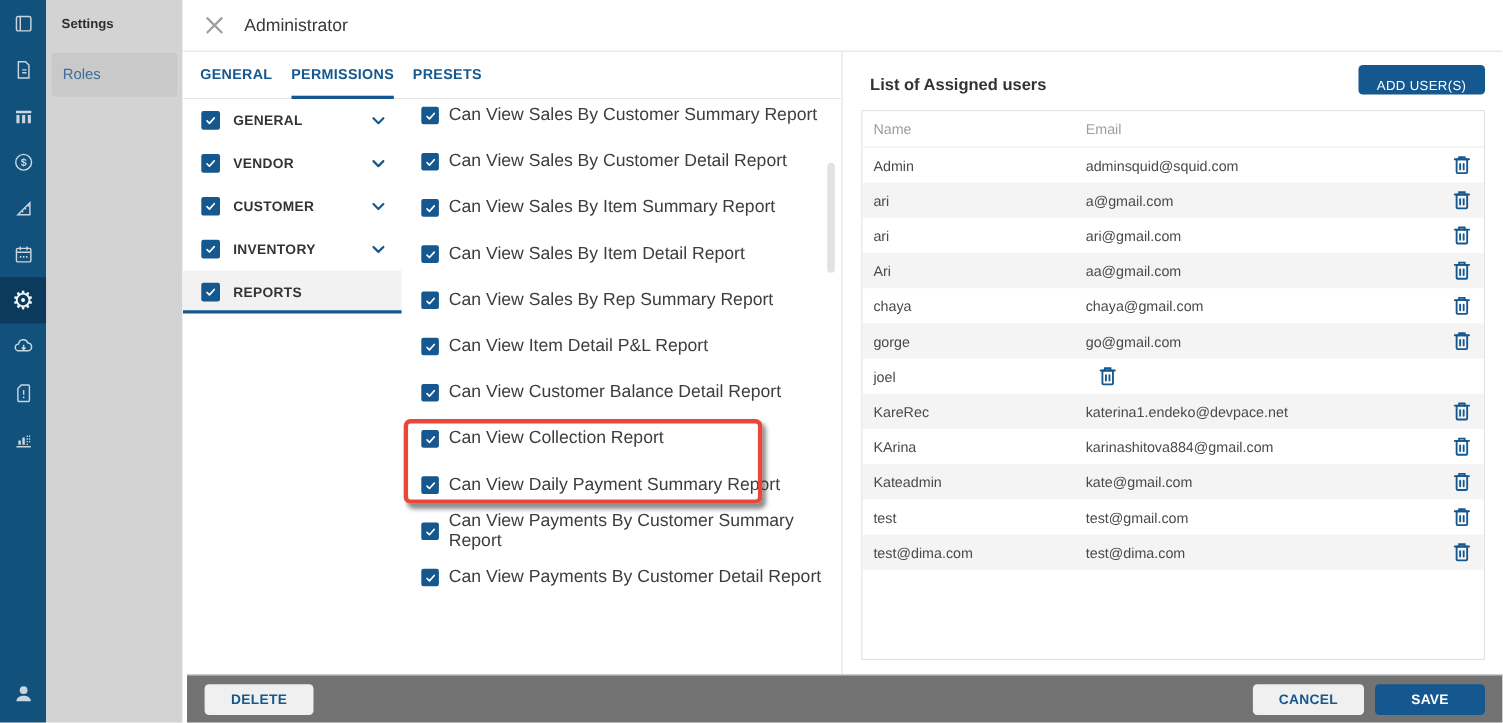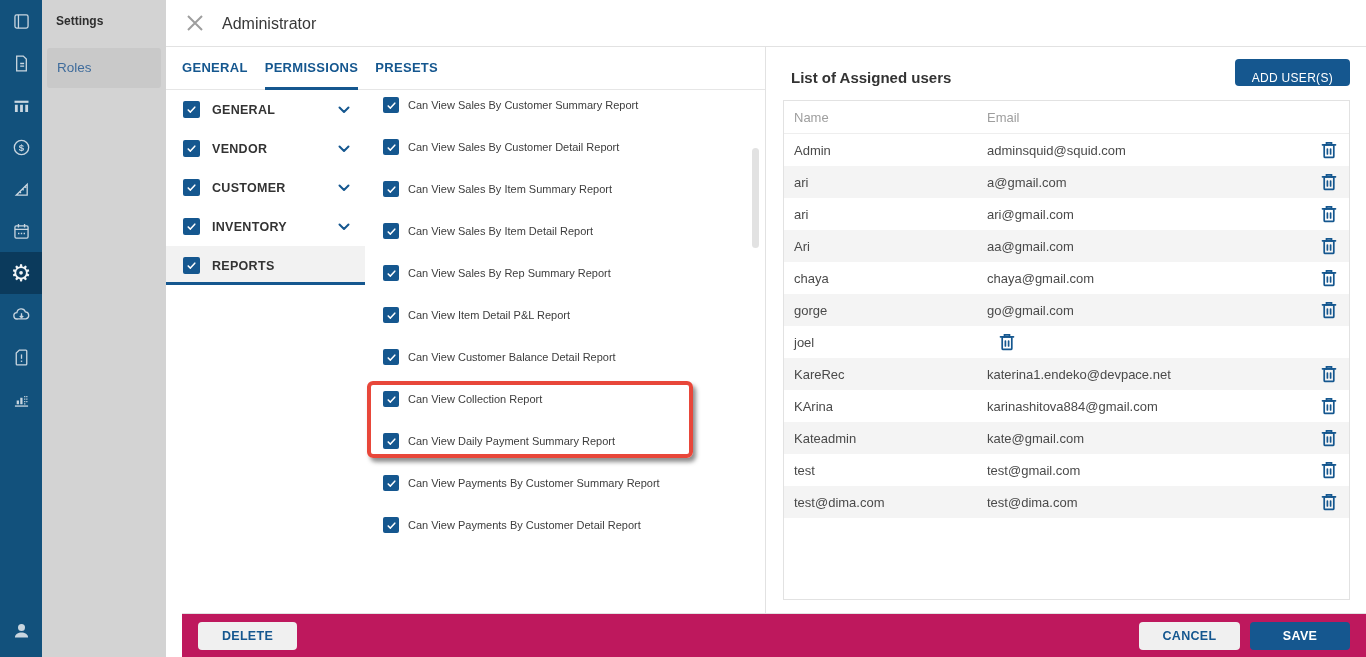--- a/index.html
+++ b/index.html
@@ -51,21 +51,21 @@
   .tree{position:absolute;left:0;top:43px;width:199px;}
   .cat-row{display:flex;align-items:center;height:39px;padding-left:17px;cursor:pointer;}
   .cat-row.selected{background:#f2f2f2;box-shadow:inset 0 -3px 0 var(--accent);}
   .cat-label{margin-left:12px;font-size:12.5px;font-weight:700;letter-spacing:.3px;color:#333;}
   .chev{display:none;margin-left:auto;margin-right:15px;width:12px;height:8px;}
   .chev.shown{display:block;}
   .chev path{stroke:var(--accent);stroke-width:2;fill:none;stroke-linecap:round;stroke-linejoin:round;}
 
   .perm-list{position:absolute;left:199px;top:37px;width:388px;bottom:0;overflow:hidden;}
   .perm-row{display:flex;align-items:center;height:42px;padding-left:18px;}
-  .perm-label{margin-left:9px;font-size:11px;color:#3d3d3d;}
+  .perm-label{margin-left:9px;font-size:16px;color:#3d3d3d;}
 
   .cb{width:16px;height:16px;background:var(--accent);border-radius:2px;display:inline-flex;
     align-items:center;justify-content:center;flex:none;cursor:pointer;}
   .cb svg{width:11px;height:11px;}
   .cb path{stroke:#fff;stroke-width:2.2;fill:none;stroke-linecap:round;stroke-linejoin:round;}
   .cb.big{width:17px;height:17px;}
 
   .highlight-box{position:absolute;left:201px;top:334px;width:326px;height:77px;
     border:4px solid var(--red);border-radius:6px;box-shadow:3px 4px 4px rgba(50,50,50,.55);
     pointer-events:none;z-index:5;}
@@ -81,21 +81,21 @@
   .u-header{display:flex;height:33px;align-items:center;border-bottom:1px solid #eee;color:#9e9e9e;font-size:13px;}
   .u-row{display:flex;height:32px;align-items:center;font-size:13px;color:#4a4a4a;}
   .u-row:nth-child(even){background:var(--stripe);}
   .c-name{width:203px;padding-left:10px;flex:none;}
   .c-email{flex:1;}
   .c-action{width:40px;flex:none;display:flex;justify-content:center;}
   .trash{width:16px;height:18px;cursor:pointer;}
   .trash path,.trash rect{stroke:var(--accent);stroke-width:1.7;fill:none;stroke-linecap:round;}
 
   
-  .dlg-footer{position:absolute;left:16px;right:0;bottom:0;height:44px;border-top:1px solid var(--border);background:#be185d;}
+  .dlg-footer{position:absolute;left:4px;right:0;bottom:0;height:44px;border-top:1px solid var(--border);background:#737373;}
   .btn{height:28px;border:none;border-radius:4px;font-size:12.5px;font-weight:700;letter-spacing:.3px;cursor:pointer;}
   .btn.gray{background:#f0f0f0;color:var(--accent);}
   .btn.primary{background:var(--accent);color:#fff;}
   .delete-btn{position:absolute;left:16px;top:8px;width:99px;}
   .cancel-btn{position:absolute;right:126px;top:8px;width:101px;}
   .save-btn{position:absolute;right:16px;top:8px;width:100px;}
 </style>
 </head>
 <body>
 

